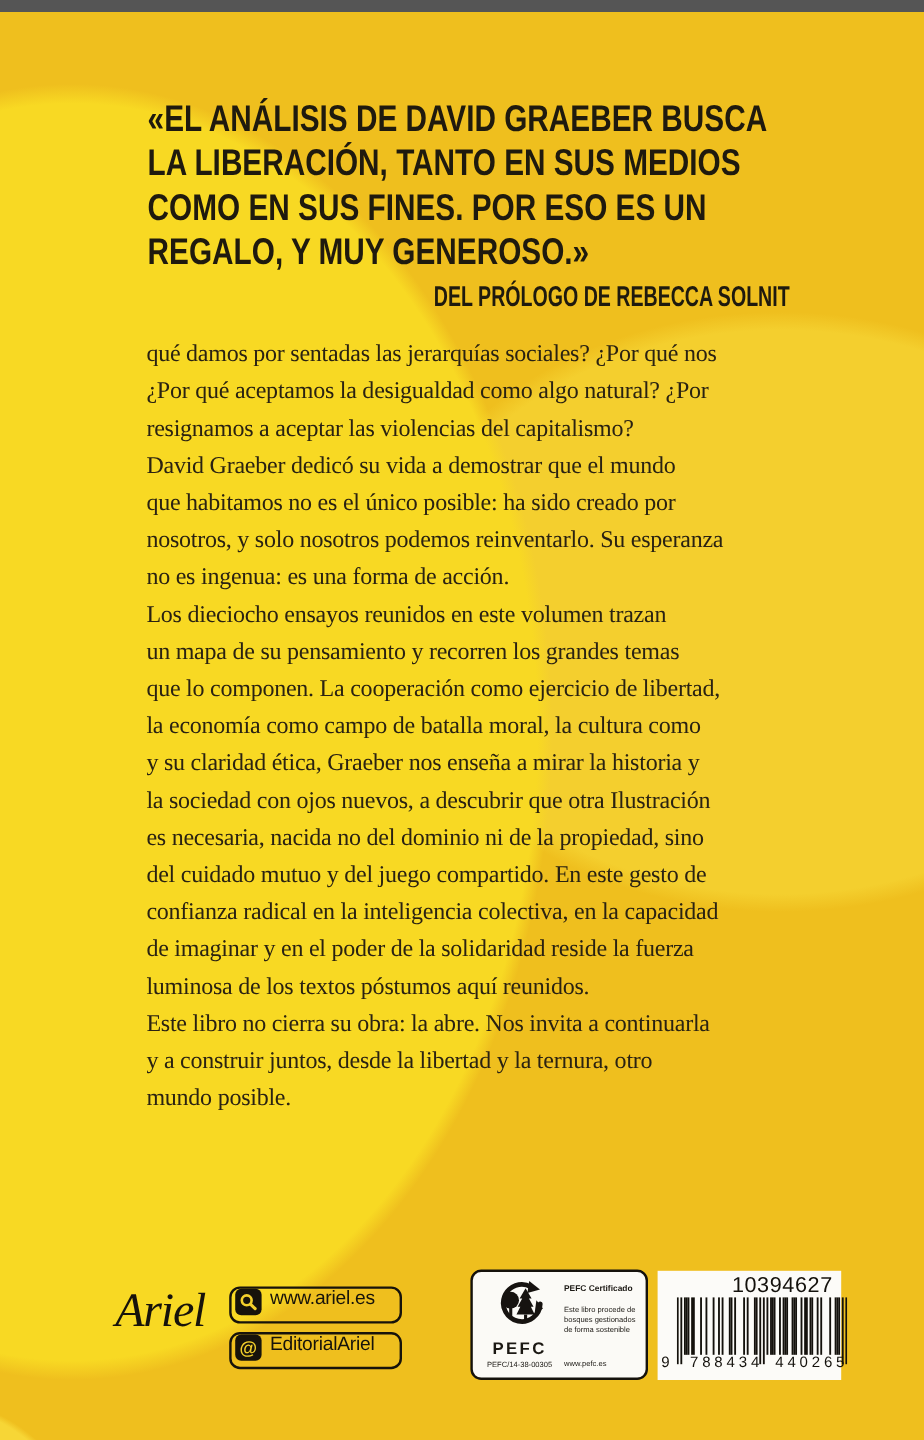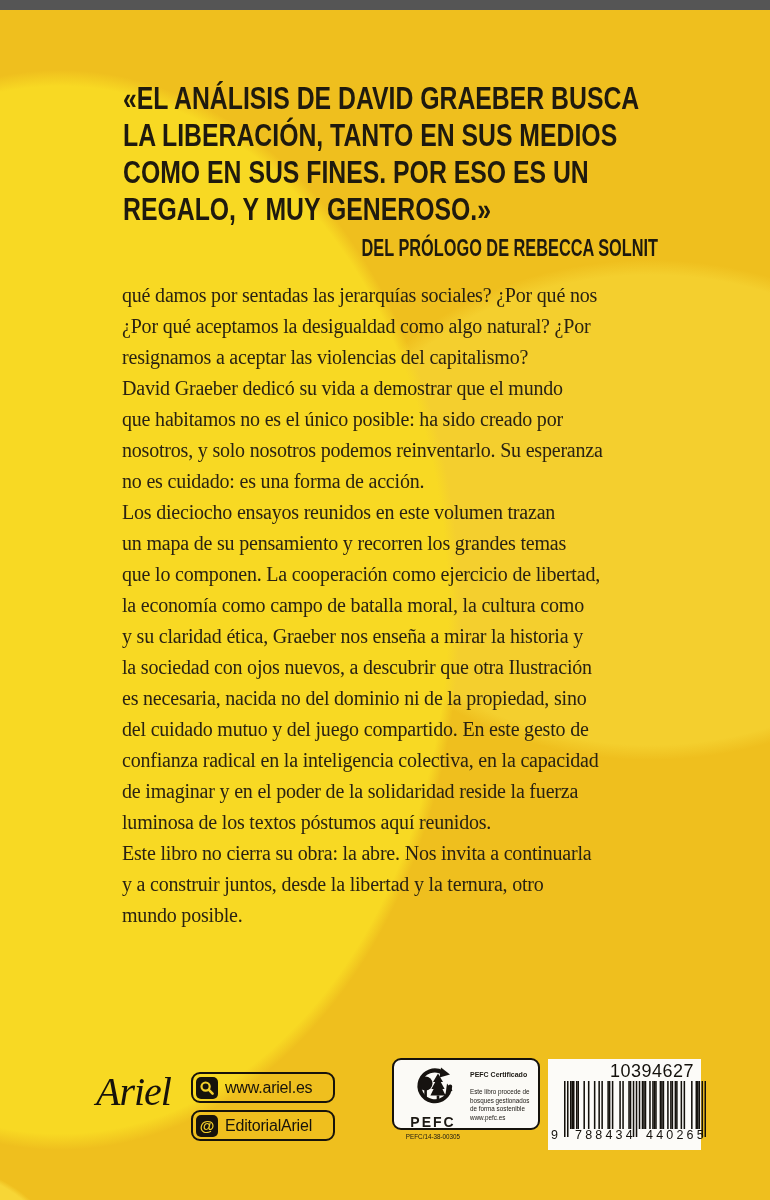--- a/index.html
+++ b/index.html
@@ -37,35 +37,35 @@
   }
 
   
   .ariel-logo{
     position:absolute;left:96px;top:1058px;
     font-family:"Liberation Serif",serif;font-style:italic;font-weight:400;
     font-size:40px;color:#17130b;letter-spacing:-1px;
   }
   .pills{position:absolute;left:191px;top:1062px;display:flex;flex-direction:column;gap:7px;}
   .pill{
-    display:flex;align-items:center;gap:7px;
+    display:flex;gap:7px;
     width:144px;height:31px;box-sizing:border-box;
     border:2.5px solid #17130b;border-radius:9px;padding:0 4px 0 3px;
     background:transparent;
   }
   .pill-icon{
     width:22px;height:22px;flex:0 0 22px;background:#17130b;border-radius:5px;
     display:flex;align-items:center;justify-content:center;color:#f3cf2b;
   }
   .pill-icon span{font-size:15px;font-weight:700;line-height:1;}
   .pill-label{font-size:16px;color:#17130b;letter-spacing:-0.2px;white-space:nowrap;}
 
   
   .pefc-card{
-    position:absolute;left:392px;top:1048px;width:148px;height:72px;box-sizing:border-box;
+    position:absolute;left:392px;top:1048px;width:148px;height:92px;box-sizing:border-box;
     background:#fbfaf6;border:2.5px solid #15120c;border-radius:9px;
     display:flex;padding:5px 6px 4px 7px;color:#1b1813;
   }
   .pefc-left{width:64px;display:flex;flex-direction:column;align-items:center;}
   .pefc-logo{margin-top:1px;}
   .pefc-word{font-weight:700;font-size:14px;letter-spacing:2px;line-height:14px;margin-top:1px;}
   .pefc-license{font-size:6.3px;letter-spacing:0;margin-top:4px;white-space:nowrap;}
   .pefc-right{flex:1;padding-left:5px;display:flex;flex-direction:column;}
   .pefc-heading{font-size:7px;font-weight:700;margin-top:6px;white-space:nowrap;}
   .pefc-desc{margin-top:10px;}
@@ -101,21 +101,21 @@
   </div>
   <div class="attribution">DEL PRÓLOGO DE REBECCA SOLNIT</div>
 
   <div class="body-text">
     <div class="body-line">qué damos por sentadas las jerarquías sociales? ¿Por qué nos</div>
     <div class="body-line">¿Por qué aceptamos la desigualdad como algo natural? ¿Por</div>
     <div class="body-line">resignamos a aceptar las violencias del capitalismo?</div>
     <div class="body-line">David Graeber dedicó su vida a demostrar que el mundo</div>
     <div class="body-line">que habitamos no es el único posible: ha sido creado por</div>
     <div class="body-line">nosotros, y solo nosotros podemos reinventarlo. Su esperanza</div>
-    <div class="body-line">no es cuidado: es una forma de acción.</div>
+    <div class="body-line">no es ingenua: es una forma de acción.</div>
     <div class="body-line">Los dieciocho ensayos reunidos en este volumen trazan</div>
     <div class="body-line">un mapa de su pensamiento y recorren los grandes temas</div>
     <div class="body-line">que lo componen. La cooperación como ejercicio de libertad,</div>
     <div class="body-line">la economía como campo de batalla moral, la cultura como</div>
     <div class="body-line">y su claridad ética, Graeber nos enseña a mirar la historia y</div>
     <div class="body-line">la sociedad con ojos nuevos, a descubrir que otra Ilustración</div>
     <div class="body-line">es necesaria, nacida no del dominio ni de la propiedad, sino</div>
     <div class="body-line">del cuidado mutuo y del juego compartido. En este gesto de</div>
     <div class="body-line">confianza radical en la inteligencia colectiva, en la capacidad</div>
     <div class="body-line">de imaginar y en el poder de la solidaridad reside la fuerza</div>

